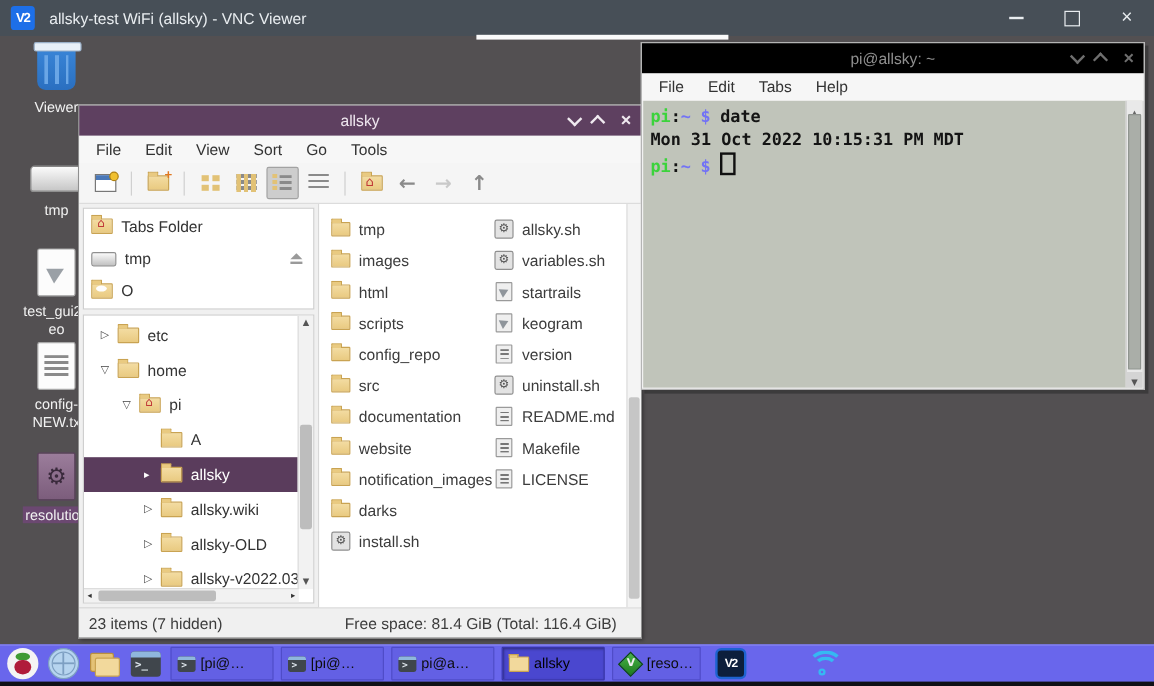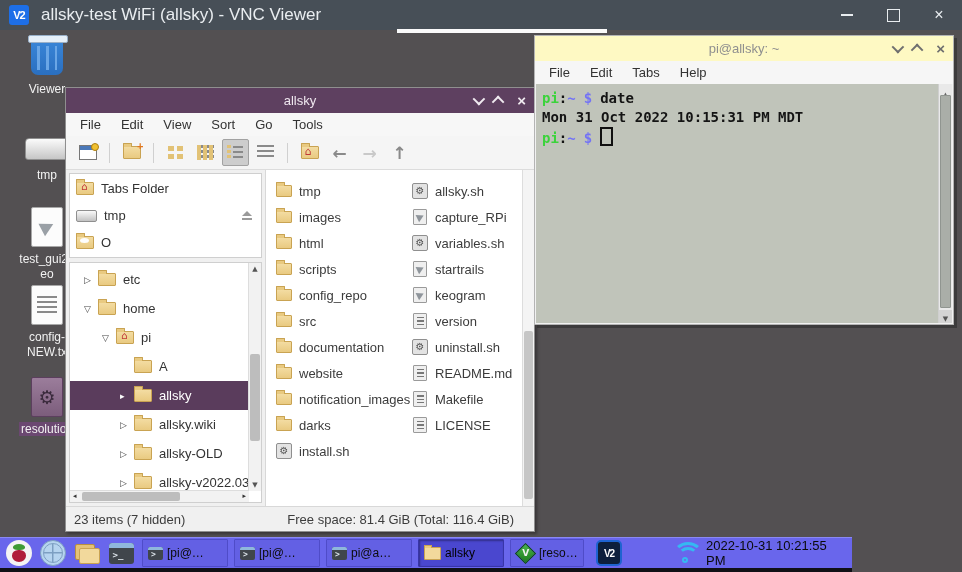--- a/index.html
+++ b/index.html
@@ -5,21 +5,21 @@
   html,body{margin:0;padding:0;}
   body{width:962px;height:572px;position:relative;overflow:hidden;
        font-family:"Liberation Sans",sans-serif;font-size:13px;background:#535052;}
   .glyph{font-family:"DejaVu Sans",sans-serif;}
 
   
   .vnc-titlebar{position:absolute;left:0;top:0;width:962px;height:30px;background:#474f57;
                 display:flex;align-items:center;z-index:50;}
   .vnc-logo{width:20px;height:20px;margin-left:9px;background:#1d6fe8;border-radius:3px;
             color:#fff;font-size:11px;font-weight:bold;display:grid;place-items:center;letter-spacing:-1px;}
-  .vnc-title{color:#e9edf0;margin-left:12px;font-size:17px;}
+  .vnc-title{color:#e9edf0;margin-left:12px;font-size:13px;}
   .vnc-controls{margin-left:auto;display:flex;height:100%;}
   .vnc-btn{width:46px;height:100%;display:grid;place-items:center;color:#e9edf0;}
   .vnc-min{width:12px;height:2px;background:#e9edf0;}
   .vnc-max{width:11px;height:11px;border:1.5px solid #e9edf0;}
   .vnc-x{font-size:16px;line-height:16px;}
   .vnc-strip{position:absolute;left:397px;top:29px;width:210px;height:4px;background:#fafafa;z-index:60;}
 
   
   .desktop{position:absolute;left:0;top:30px;width:962px;height:507px;background:#535052;}
   .dicon{position:absolute;left:6px;width:82px;text-align:center;color:#f2f2f2;font-size:12px;}
@@ -133,38 +133,38 @@
   .files-vscroll .thumb{position:absolute;left:1px;right:1px;top:48%;height:50%;background:#c6c6c6;border-radius:2px;}
 
   .fm-status{height:24px;background:#f0f0f0;border-top:1px solid #d8d8d8;display:flex;align-items:center;
              padding:0 8px;color:#3c3c3c;flex:none;}
   .fm-status .right{margin-left:auto;padding-right:12px;}
 
   
   .term-window{position:absolute;left:534px;top:35px;width:418px;height:288px;background:#f1f1f1;
                border:1px solid #b4b4b4;box-shadow:3px 3px 0 rgba(42,42,42,.55);
                display:flex;flex-direction:column;z-index:20;}
-  .term-titlebar{height:25px;position:relative;display:flex;align-items:center;flex:none;background:#fef9c3;}
+  .term-titlebar{height:25px;position:relative;display:flex;align-items:center;flex:none;background:#000000;}
   .term-title{position:absolute;left:0;right:0;text-align:center;color:#8f8f8f;font-size:13px;}
   .term-titlebar .win-controls{color:#6f6f6f;}
   .term-menubar{background:#f6f6f6;}
   .term-screen{flex:1;margin:0 1px 1px 1px;background:#c0c4ba;position:relative;
                font-family:"DejaVu Sans Mono",monospace;font-size:14px;font-weight:bold;
                line-height:19px;color:#141414;padding:5px 20px 0 6px;}
   .t-green{color:#3bd33b;} .t-blue{color:#7373f5;}
   .sp{display:inline-block;width:8px;}
   .cursor{display:inline-block;width:9px;height:15px;border:2px solid #101010;vertical-align:-3px;margin-left:8px;}
   .term-vscroll{position:absolute;right:0;top:0;bottom:0;width:13px;background:#e9e9e9;border-left:1px solid #cfcfcf;}
   .term-vscroll .sarr{position:absolute;left:0;width:100%;text-align:center;font-size:7px;color:#666;}
   .term-vscroll .sarr.top{top:2px;}
   .term-vscroll .thumb{position:absolute;left:1px;right:1px;top:11px;bottom:15px;background:#aaaea8;border:1px solid #909590;border-radius:1px;}
   .term-vscroll .abox{position:absolute;left:0;right:0;bottom:0;height:13px;background:#d4d4d4;display:grid;place-items:center;font-size:7px;color:#555;}
 
   
-  .taskbar{position:absolute;left:0;top:537px;width:852px;height:35px;background:#6966ec;border-top:1px solid #8a88f4;
+  .taskbar{position:absolute;left:0;top:537px;width:962px;height:35px;background:#6966ec;border-top:1px solid #8a88f4;
            box-sizing:border-box;z-index:40;}
   .tb-row{display:flex;align-items:center;height:30px;padding:0 6px;gap:8px;}
   .tb-dark{position:absolute;left:0;bottom:0;width:100%;height:4px;background:#101016;}
   .launch{width:26px;height:26px;display:grid;place-items:center;flex:none;}
   .rasp{width:26px;height:26px;border-radius:50%;background:#f4f4f4;position:relative;}
   .rasp::before{content:"";position:absolute;left:6px;top:10px;width:14px;height:12px;background:#b01c3a;border-radius:45% 45% 50% 50%;}
   .rasp::after{content:"";position:absolute;left:7px;top:4px;width:12px;height:6px;background:#3f9b35;border-radius:50% 50% 40% 40%;}
   .globe{width:26px;height:26px;border-radius:50%;background:#b6d4ef;border:1px solid #7d9fc2;box-sizing:border-box;position:relative;}
   .globe::before{content:"";position:absolute;inset:2px;border-radius:50%;border:1px solid #7d9fc2;
       background:linear-gradient(#7d9fc2,#7d9fc2) 50% 0/1.5px 100% no-repeat,
@@ -475,28 +475,20 @@
           <div class="frow">
      <span class="fi">
               <span class="sq">
                 <span class="gearg glyph">⚙</span>
               </span>
             </span>
             <span>allsky.sh</span>
    </div>
           <div class="frow">
      <span class="fi">
-              <span class="pg">
-                <span class="tri"></span>
-              </span>
-            </span>
-            <span>capture_RPi</span>
-   </div>
-          <div class="frow">
-     <span class="fi">
               <span class="sq">
                 <span class="gearg glyph">⚙</span>
               </span>
             </span>
             <span>variables.sh</span>
    </div>
           <div class="frow">
      <span class="fi">
               <span class="pg">
                 <span class="tri"></span>
@@ -632,16 +624,15 @@
      <span class="ti ti-vim"></span>
           <span>[reso…</span>
    </span>
       </span>
     <span class="vnctray">V2</span>
     <span class="wifi">
         <span class="a1"></span>
         <span class="a2"></span>
         <span class="dot"></span>
       </span>
-    <span class="clock">2022-10-31 10:21:55 PM</span>
   </div>
   <div class="tb-dark"></div>
 </div>
 
 </body></html>

